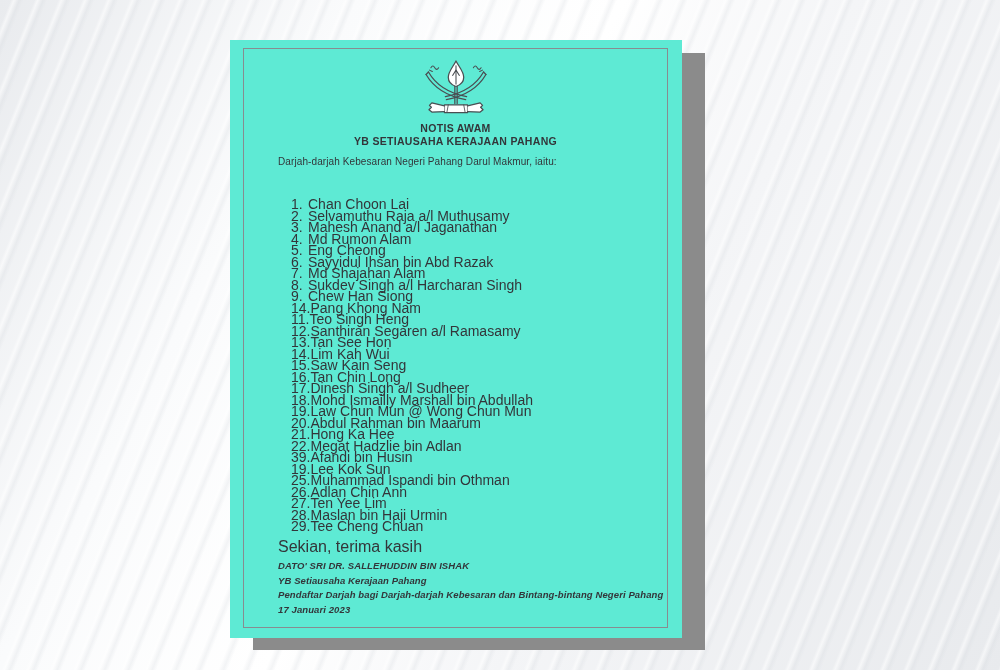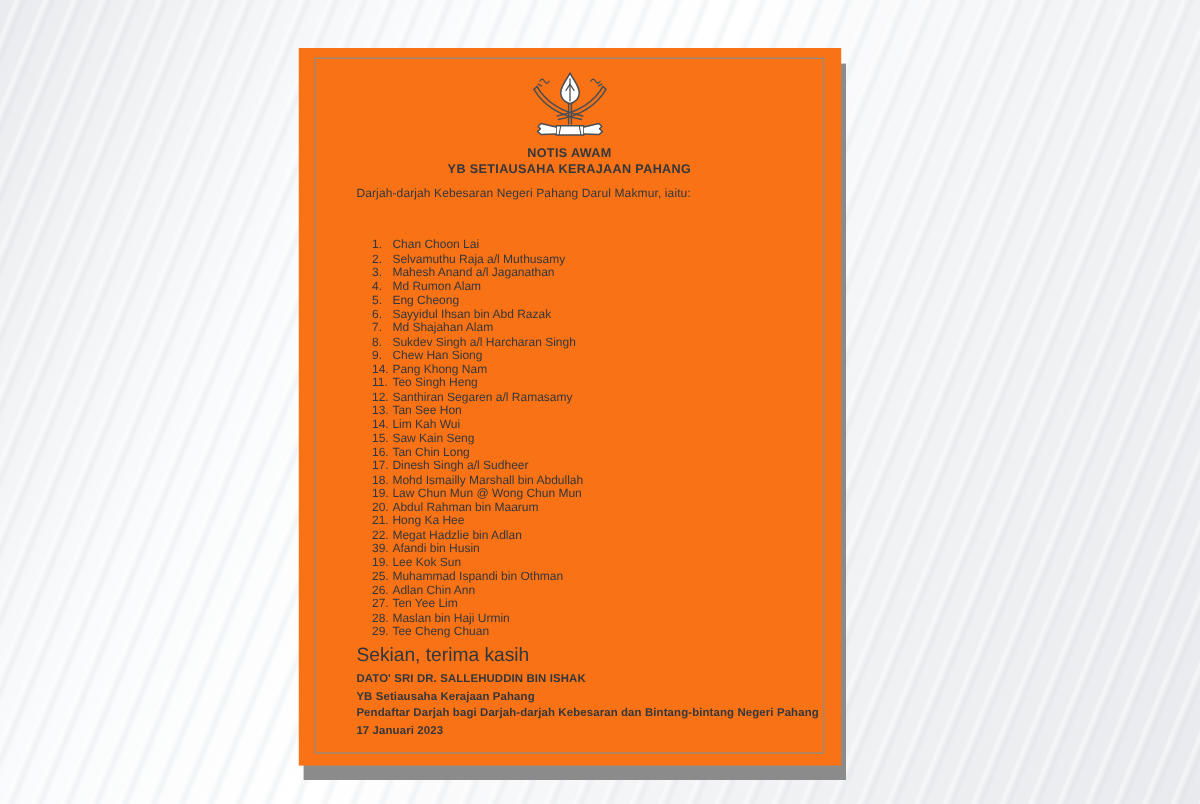--- a/index.html
+++ b/index.html
@@ -12,44 +12,44 @@
         rgba(255,255,255,0) 0px, rgba(255,255,255,0) 10px,
         rgba(255,255,255,0.55) 13px, rgba(213,217,222,0.28) 18px,
         rgba(255,255,255,0) 22px),
       linear-gradient(118deg,#e9ebee 0%,#fafbfc 26%,#ffffff 46%,#f4f5f7 63%,#e8eaed 100%);
   }
   .page-shadow{
     position:absolute;left:253px;top:53px;width:452px;height:597px;
     background:#8b8b8b;
   }
   .page{
-    position:absolute;left:249px;top:40px;width:452px;height:598px;
-    background:#f97316;
+    position:absolute;left:230px;top:40px;width:452px;height:598px;
+    background:#5eead4;
   }
   .frame{
     position:absolute;left:13px;top:8px;width:423px;height:578px;
     border:1px solid #888c90;
   }
   .content{position:absolute;inset:0;color:#33363a;}
   .crest{position:absolute;top:10px;left:50%;transform:translateX(-50%);}
   .titles{
     position:absolute;top:73px;left:0;width:100%;text-align:center;
     font-weight:bold;font-size:10.5px;line-height:13px;letter-spacing:.3px;
   }
   .intro{
     position:absolute;top:107px;left:34px;width:380px;
     font-size:10px;line-height:12px;letter-spacing:.1px;
   }
-  .list{position:absolute;top:150px;left:47px;font-size:10px;}
+  .list{position:absolute;top:150px;left:47px;font-size:14px;}
   .list .row{height:11.5px;line-height:11.5px;white-space:nowrap;}
   .list .num{display:inline-block;min-width:17px;}
   .closing{position:absolute;top:489px;left:34px;font-size:16px;}
   .signature{
     position:absolute;top:510px;left:34px;
-    font-size:9.5px;font-weight:bold;
+    font-size:9.5px;font-weight:bold;font-style:italic;
     line-height:14.5px;white-space:nowrap;letter-spacing:.1px;
   }
 </style>
 </head>
 <body>
 
 <div class="page-shadow"></div>
 
 <div class="page">
   <div class="frame">

